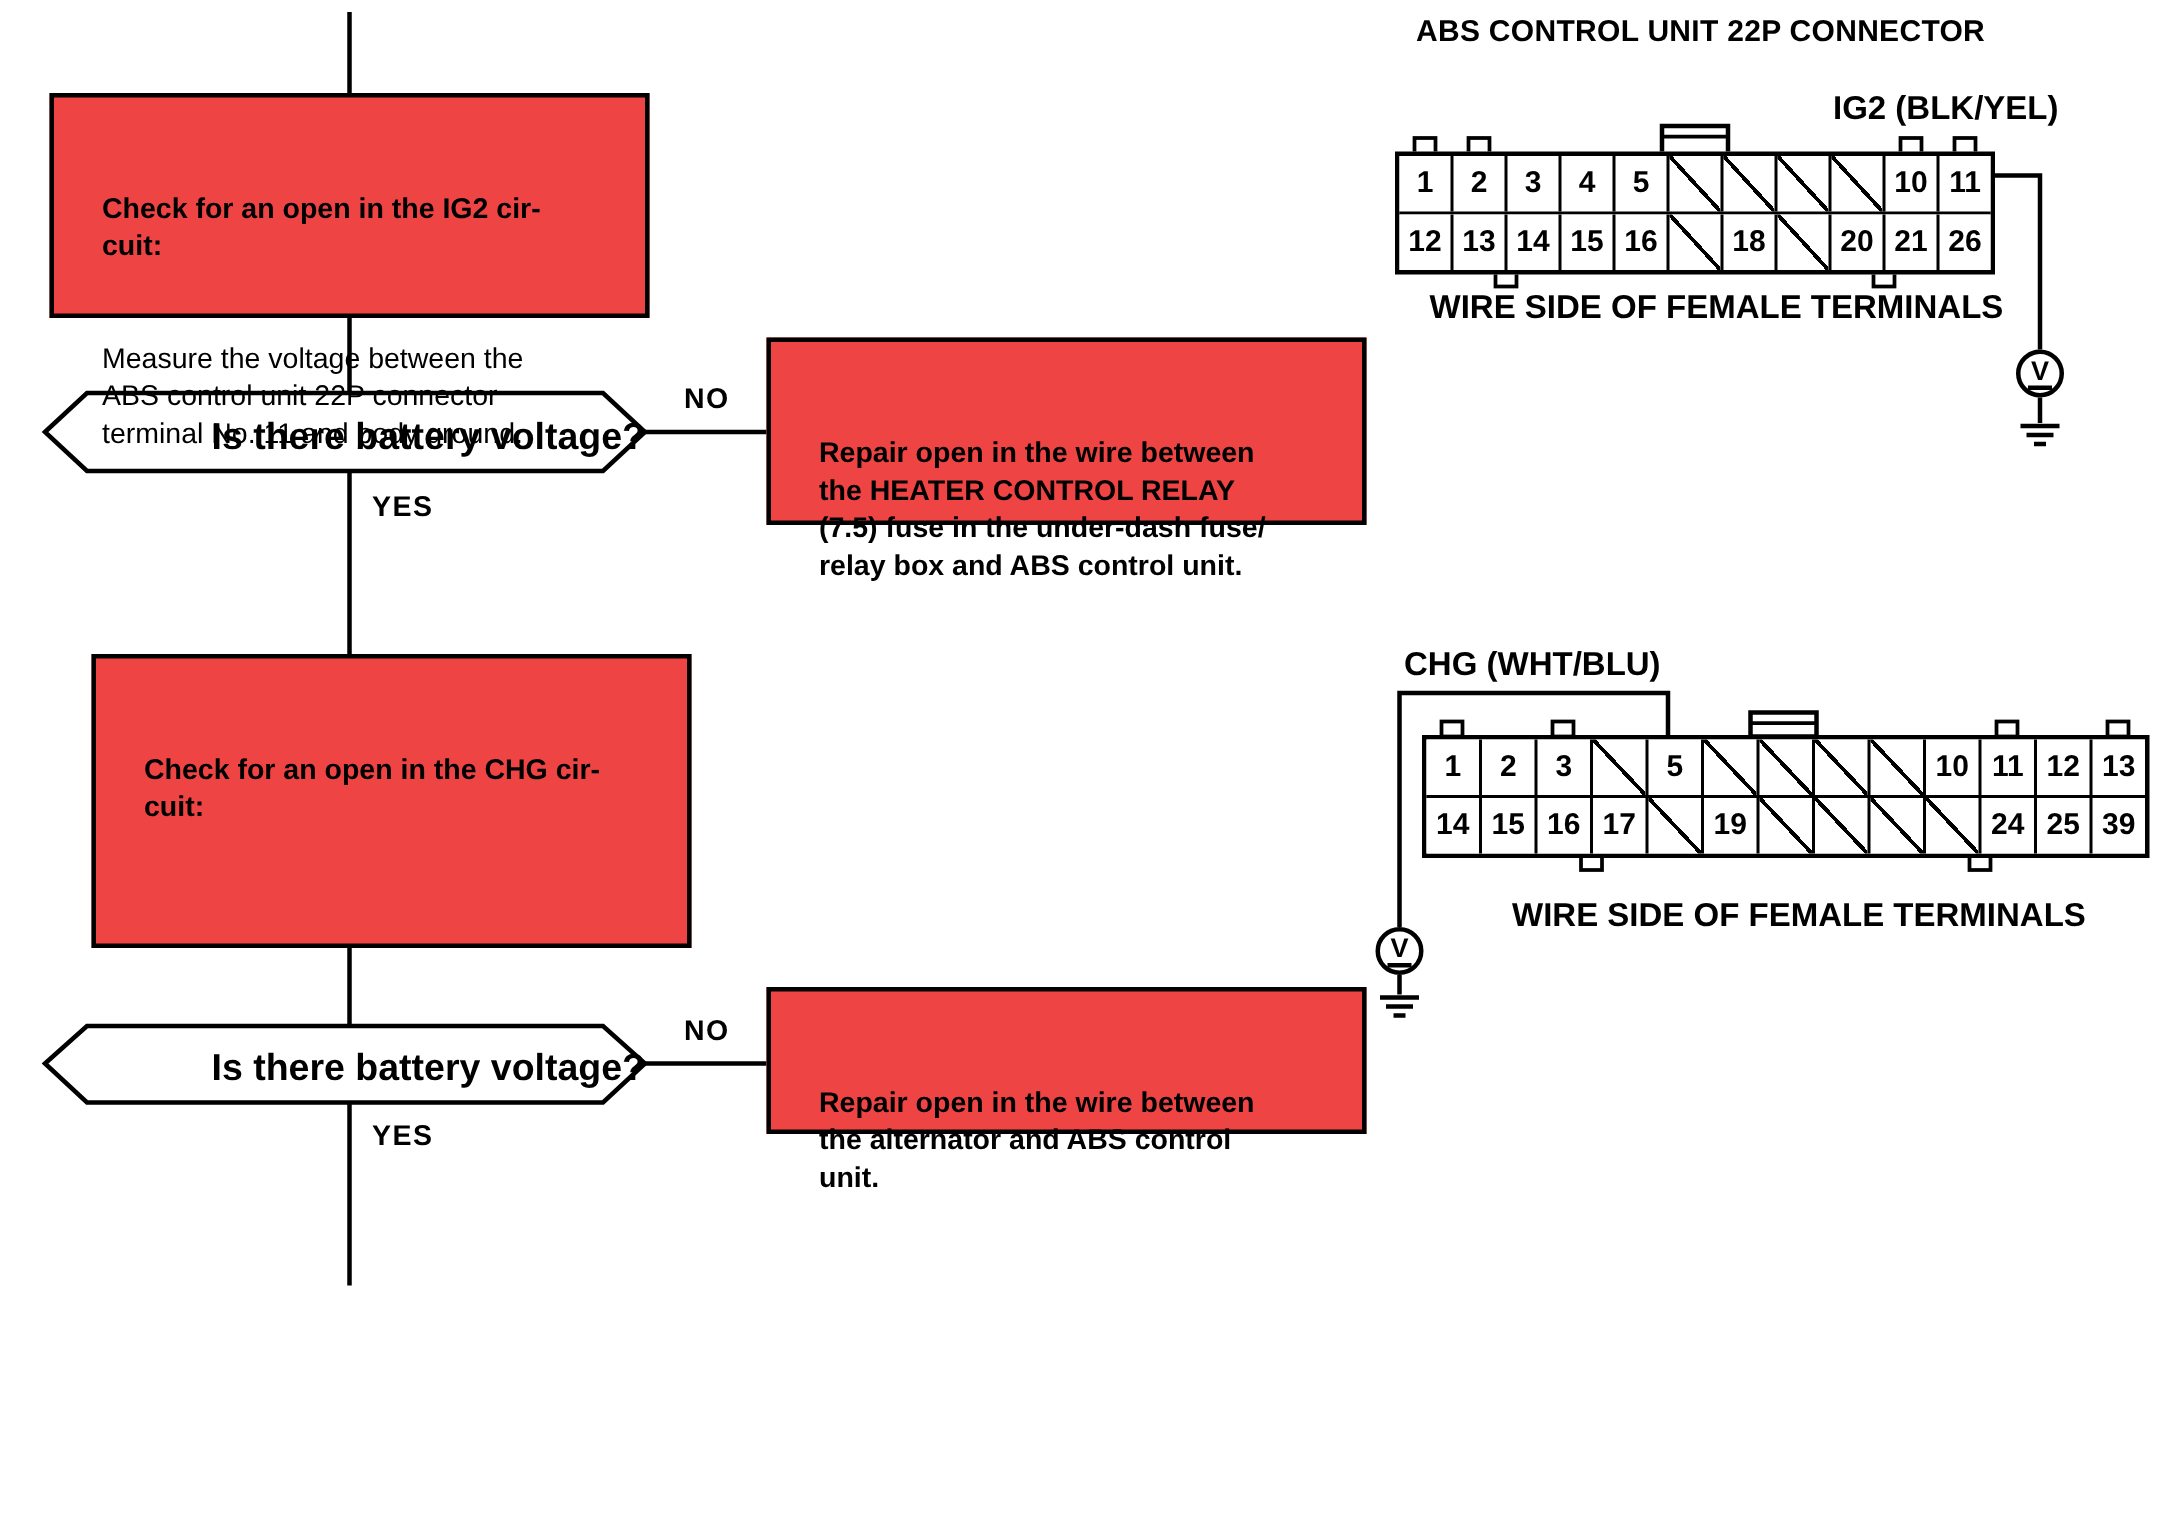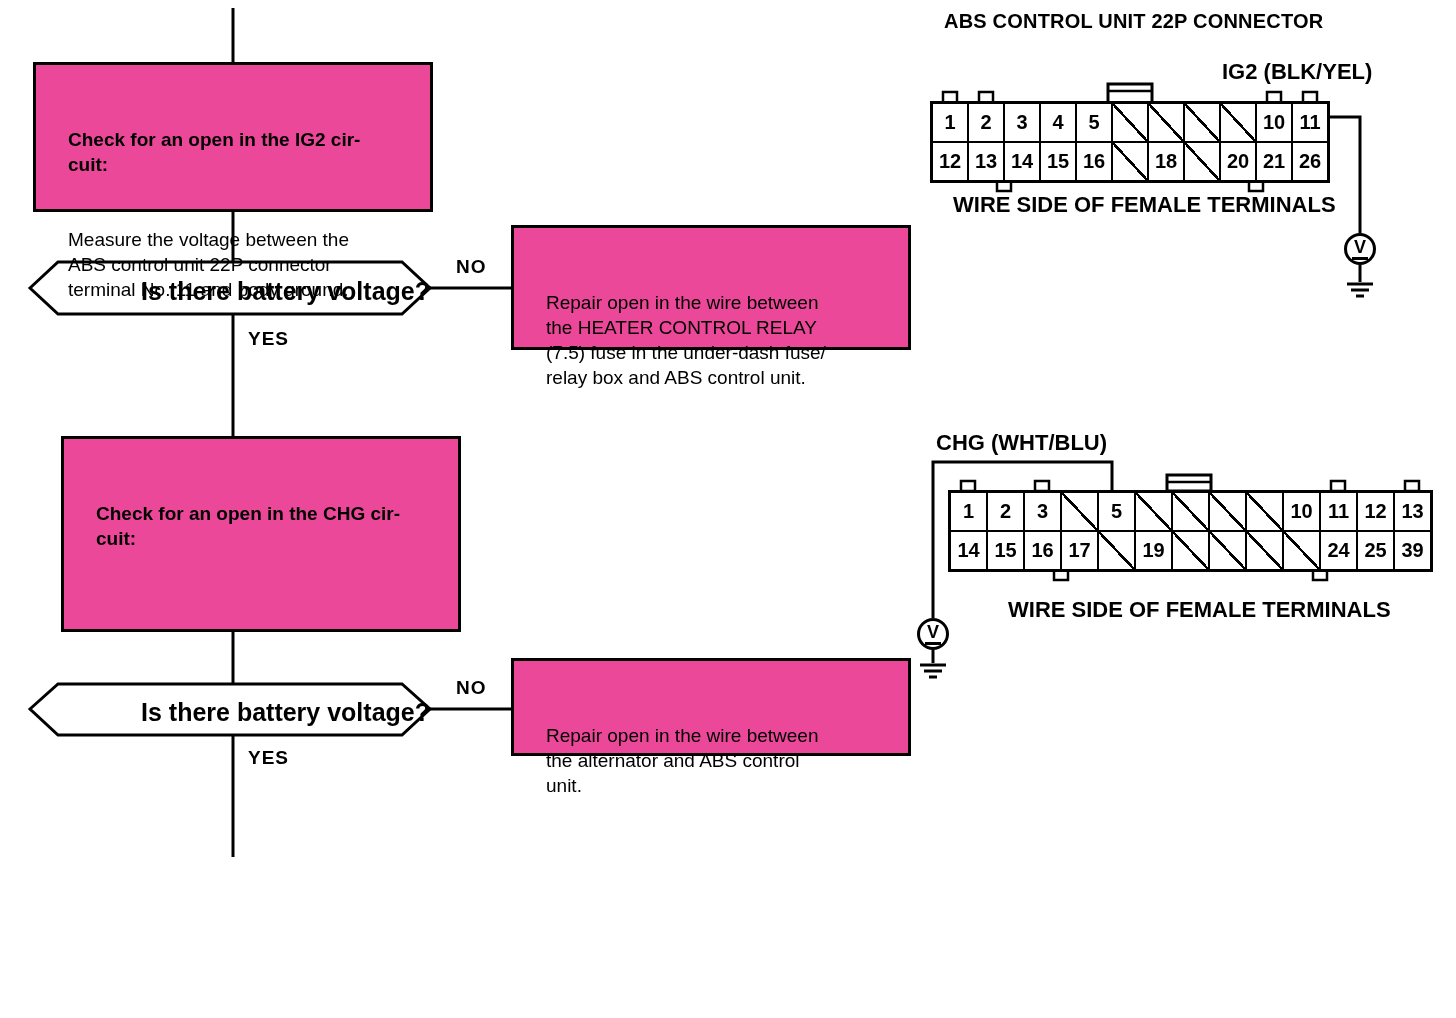--- a/index.html
+++ b/index.html
@@ -3,26 +3,26 @@
 <meta charset="utf-8">
 <style>
   html,body { margin:0; padding:0; background:#fff; }
   .canvas {
     position:relative; width:1456px; height:1018px; background:#fff;
     font-family:"Liberation Sans", sans-serif; color:#000; overflow:hidden;
   }
   svg.wires { position:absolute; left:0; top:0; z-index:1; pointer-events:none; }
   .fbox {
     position:absolute; z-index:2; box-sizing:border-box;
-    border:3px solid #000; background:#ec4899;
+    border:3px solid #000; background:#ef4444;
     padding:12px 14px 8px 32px;
     font-size:19px; line-height:25px; white-space:pre-wrap;
   }
   .fbox .hd { font-weight:700; }
-  .fbox.bold { font-weight:400; }
+  .fbox.bold { font-weight:700; }
   .hexlabel {
     position:absolute; z-index:2; width:400px; text-align:right;
     font-size:25px; font-weight:700;
   }
   .branch-label { position:absolute; z-index:2; font-size:19px; font-weight:700; letter-spacing:1px; }
   .ctitle { position:absolute; z-index:2; font-size:20px; font-weight:700; letter-spacing:0.2px; }
   .clabel { position:absolute; z-index:2; font-size:22px; font-weight:700; }
   .conn {
     position:absolute; z-index:2; box-sizing:content-box;
     border:3px solid #000; background:#fff; display:flex; flex-direction:column;

